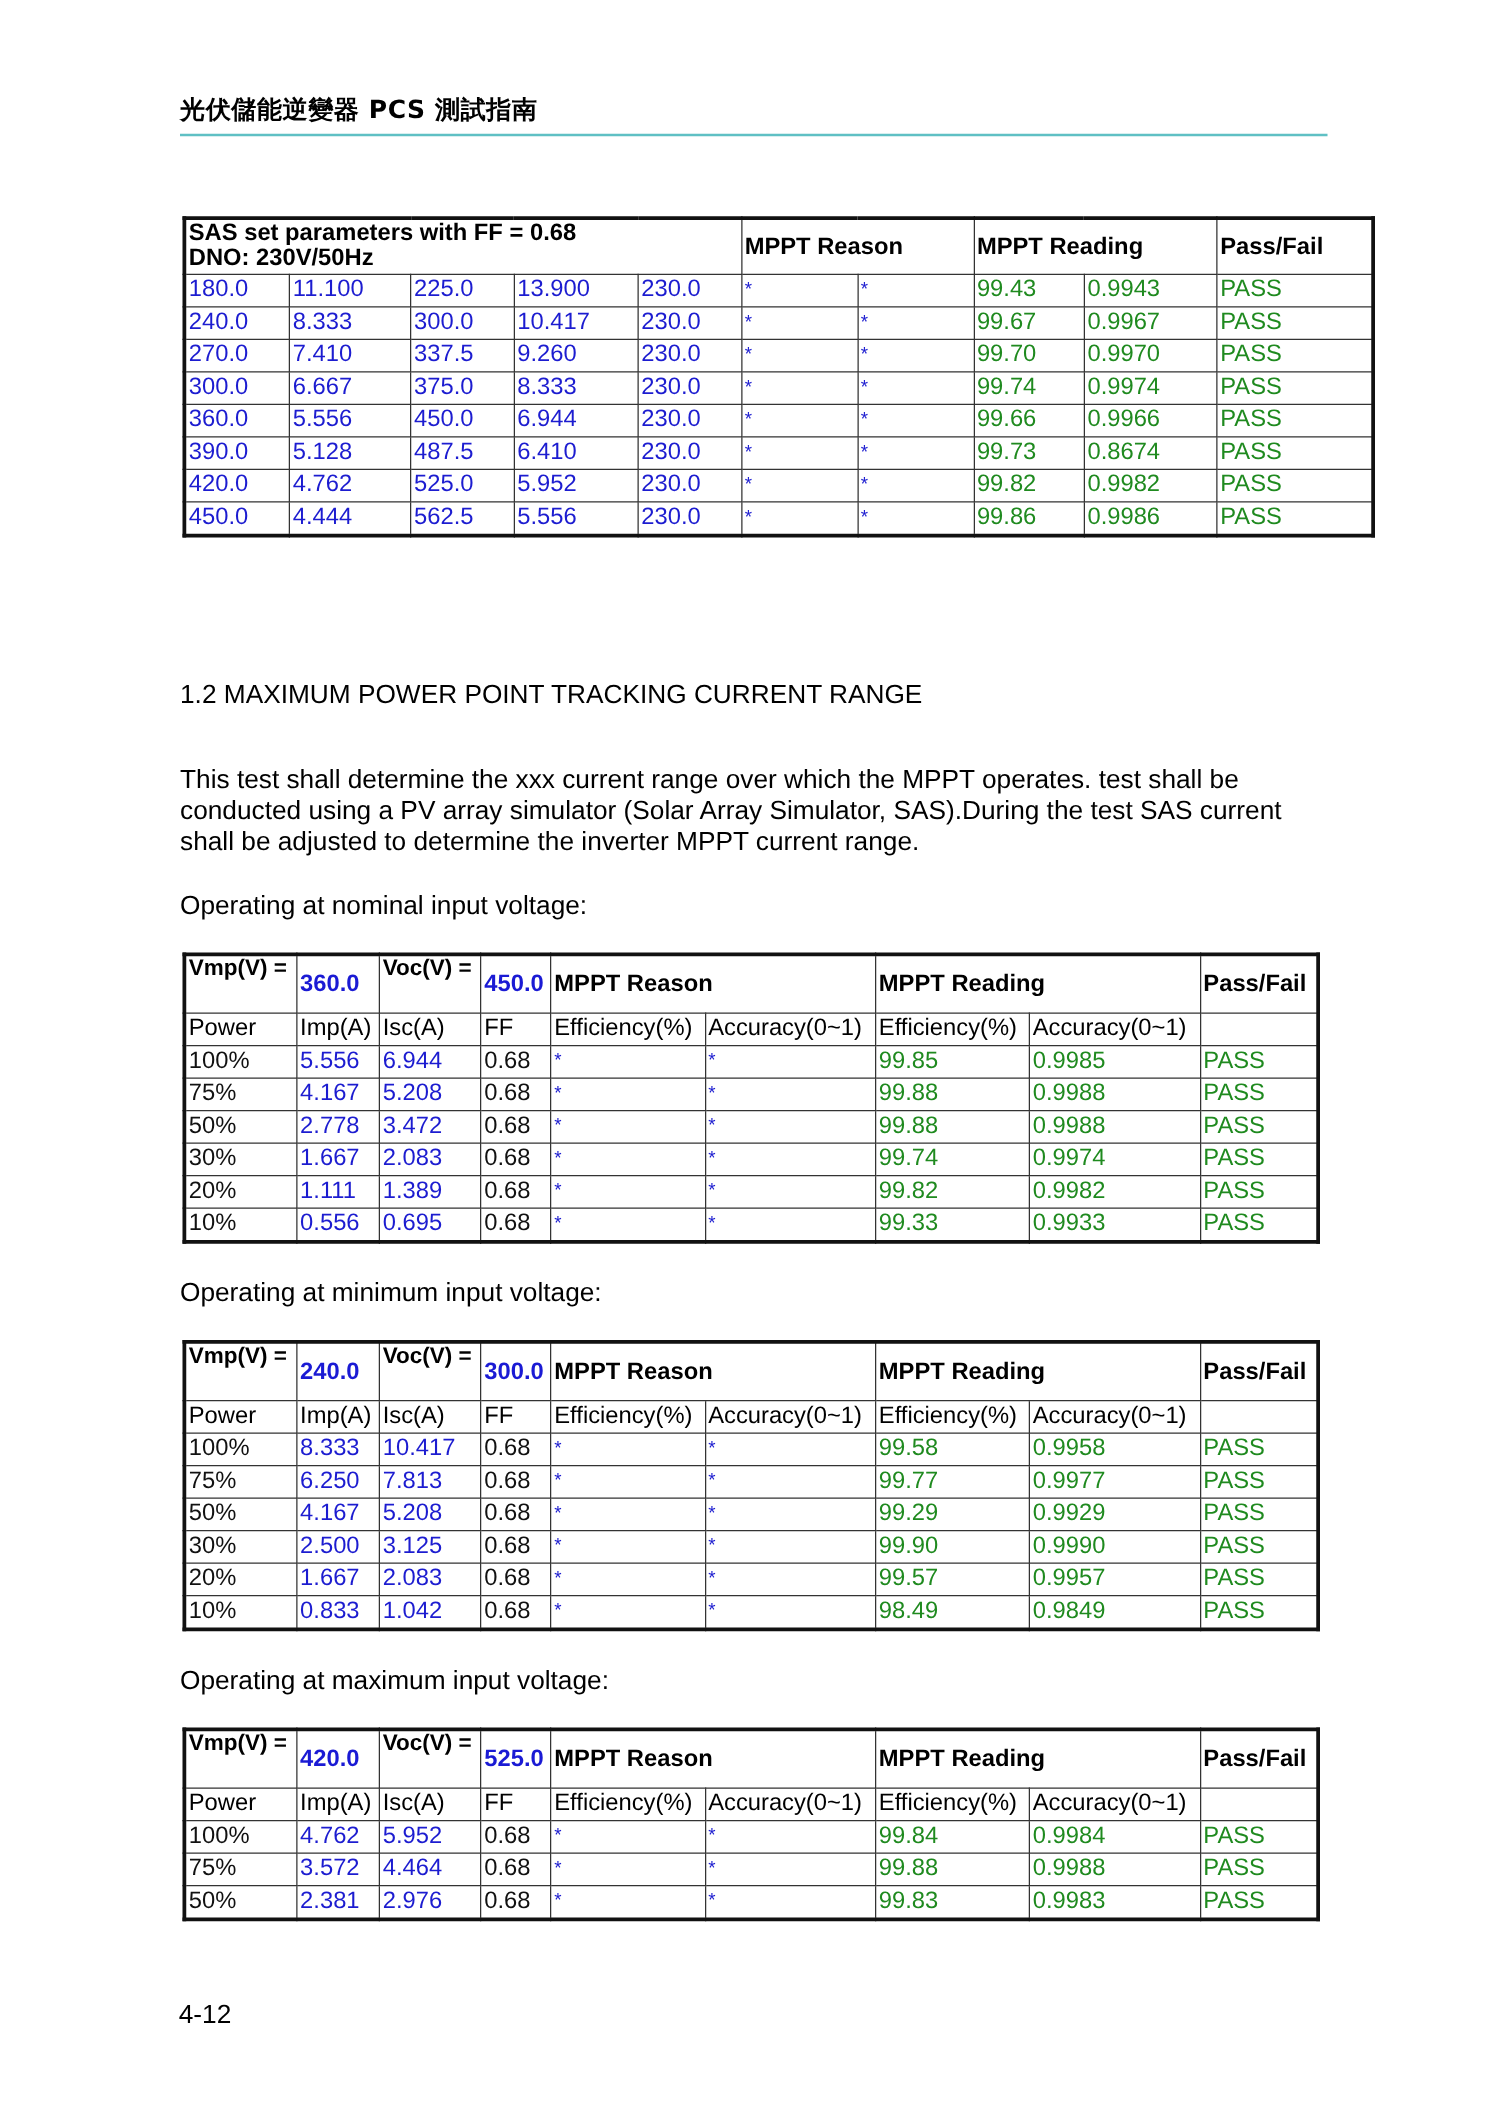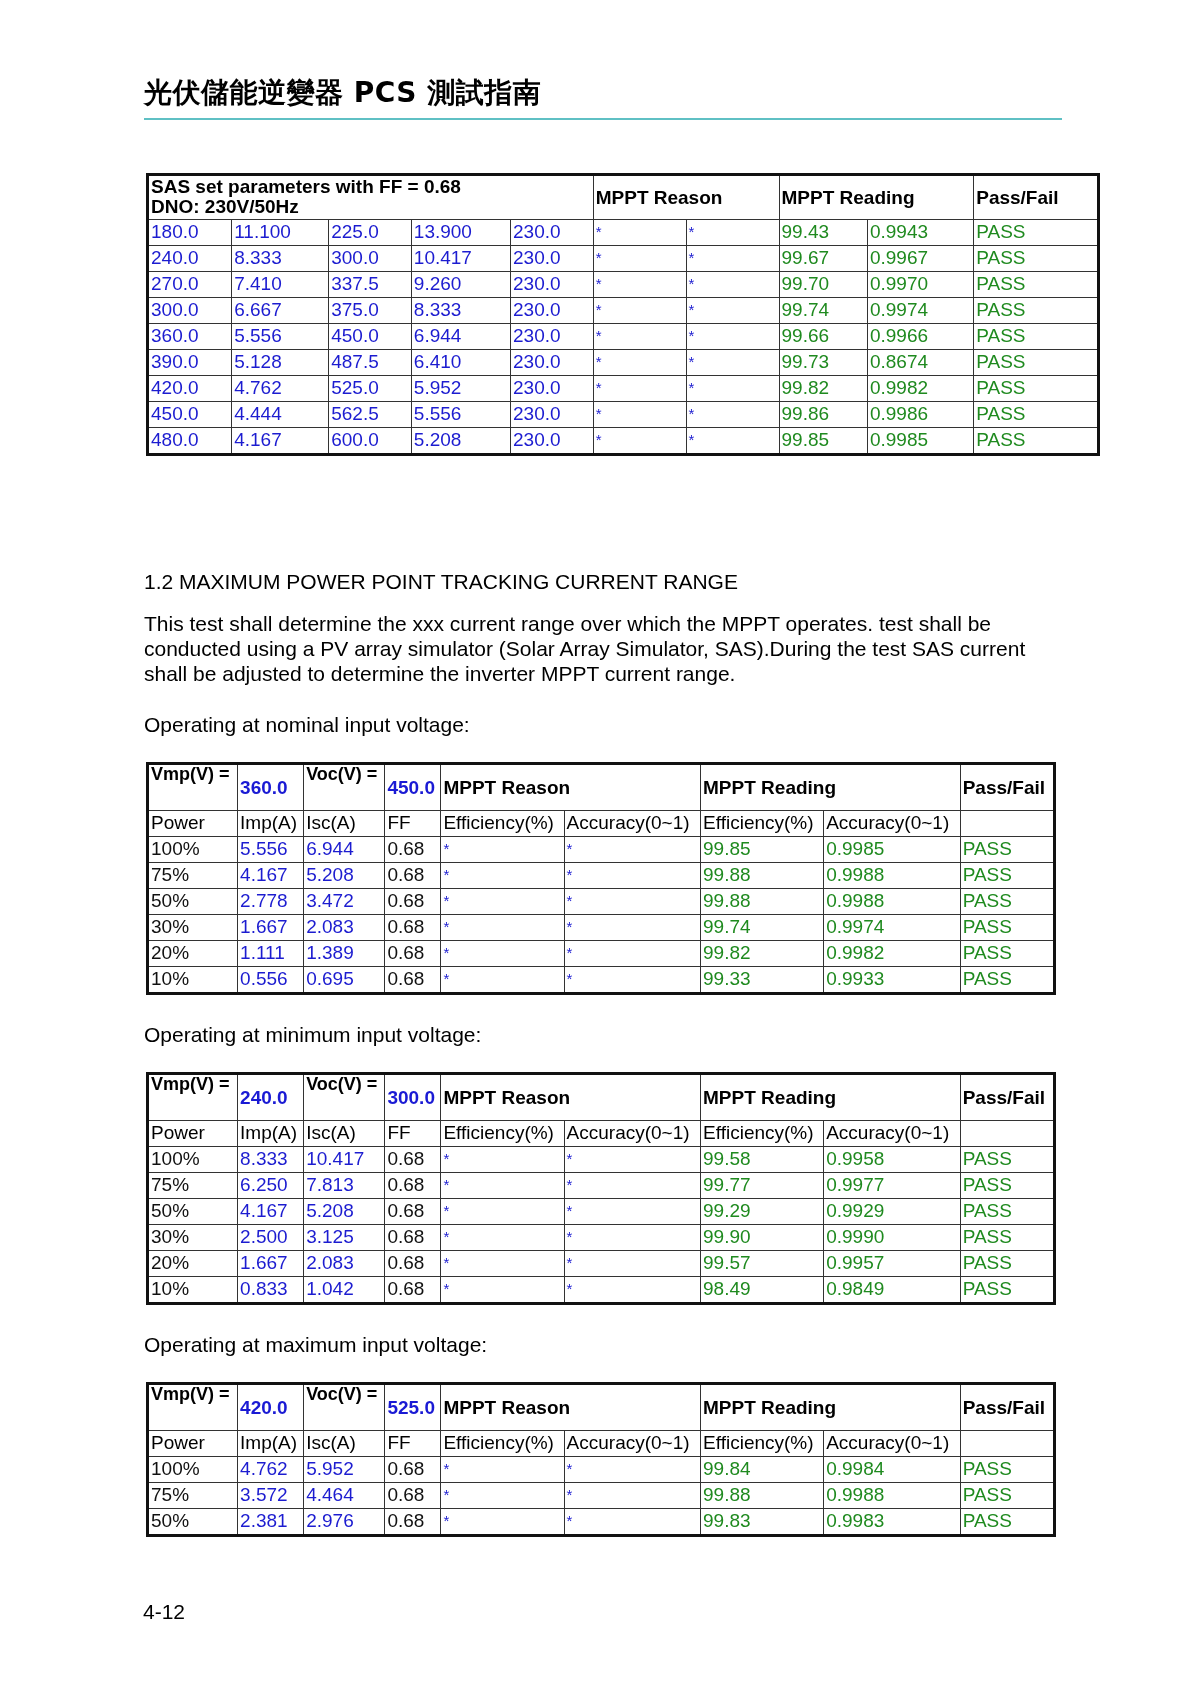--- a/index.html
+++ b/index.html
@@ -5,21 +5,21 @@
   html, body { margin: 0; padding: 0; background: #ffffff; }
   body {
     width: 1199px; height: 1696px; position: relative; overflow: hidden;
     font-family: "Liberation Sans", "DejaVu Sans", sans-serif; color: #000;
   }
   .page-header {
     position: absolute; left: 144px; top: 74px; width: 918px;
     border-bottom: 2px solid #5fc0c4; padding-bottom: 6px;
   }
   .page-header .title {
-    font-family: "DejaVu Sans", sans-serif; font-weight: bold; font-size: 28px; letter-spacing: 0.5px;
+    font-family: "DejaVu Sans", sans-serif; font-weight: bold; font-size: 20px; letter-spacing: 0.5px;
   }
   .abs { position: absolute; }
   table.grid {
     border-collapse: collapse; border: 3px solid #111;
     font-size: 19px; line-height: 21px;
   }
   table.grid td {
     border: 1.5px solid #333; padding: 1px 2px 2px 2px; white-space: nowrap;
     vertical-align: top; height: 22px;
   }
@@ -141,36 +141,24 @@
         <td class="blue">4.444</td>
         <td class="blue">562.5</td>
         <td class="blue">5.556</td>
         <td class="blue">230.0</td>
         <td class="star">*</td>
         <td class="star">*</td>
         <td class="green">99.86</td>
         <td class="green">0.9986</td>
         <td class="green">PASS</td>
       </tr>
-      <tr>
-        <td class="blue">480.0</td>
-        <td class="blue">4.167</td>
-        <td class="blue">600.0</td>
-        <td class="blue">5.208</td>
-        <td class="blue">230.0</td>
-        <td class="star">*</td>
-        <td class="star">*</td>
-        <td class="green">99.85</td>
-        <td class="green">0.9985</td>
-        <td class="green">PASS</td>
-      </tr>
     </tbody>
 </table>
 
-<div class="abs heading" style="left:144px; top:570px;">1.2    MAXIMUM POWER POINT TRACKING CURRENT RANGE</div>
+<div class="abs heading" style="left:144px; top:544px;">1.2    MAXIMUM POWER POINT TRACKING CURRENT RANGE</div>
 <div class="abs para" style="left:144px; top:611px;">This test shall determine the xxx current range over which the MPPT operates. test shall be conducted using a PV array simulator (Solar Array Simulator, SAS).During the test SAS current shall be adjusted to determine the inverter MPPT current range.</div>
 
 <div class="abs para" style="left:144px; top:712px;">Operating at nominal input voltage:</div>
 <table class="grid abs rt" style="left:146px; top:762px; width:910px;">
     <tbody>
       <tr>
         <td class="hdr2" style="height: 42px;">Vmp(V) =</td>
         <td class="hv" style="height: 42px;">360.0</td>
         <td class="hdr2" style="height: 42px;">Voc(V) =</td>
         <td class="hv" style="height: 42px;">450.0</td>

